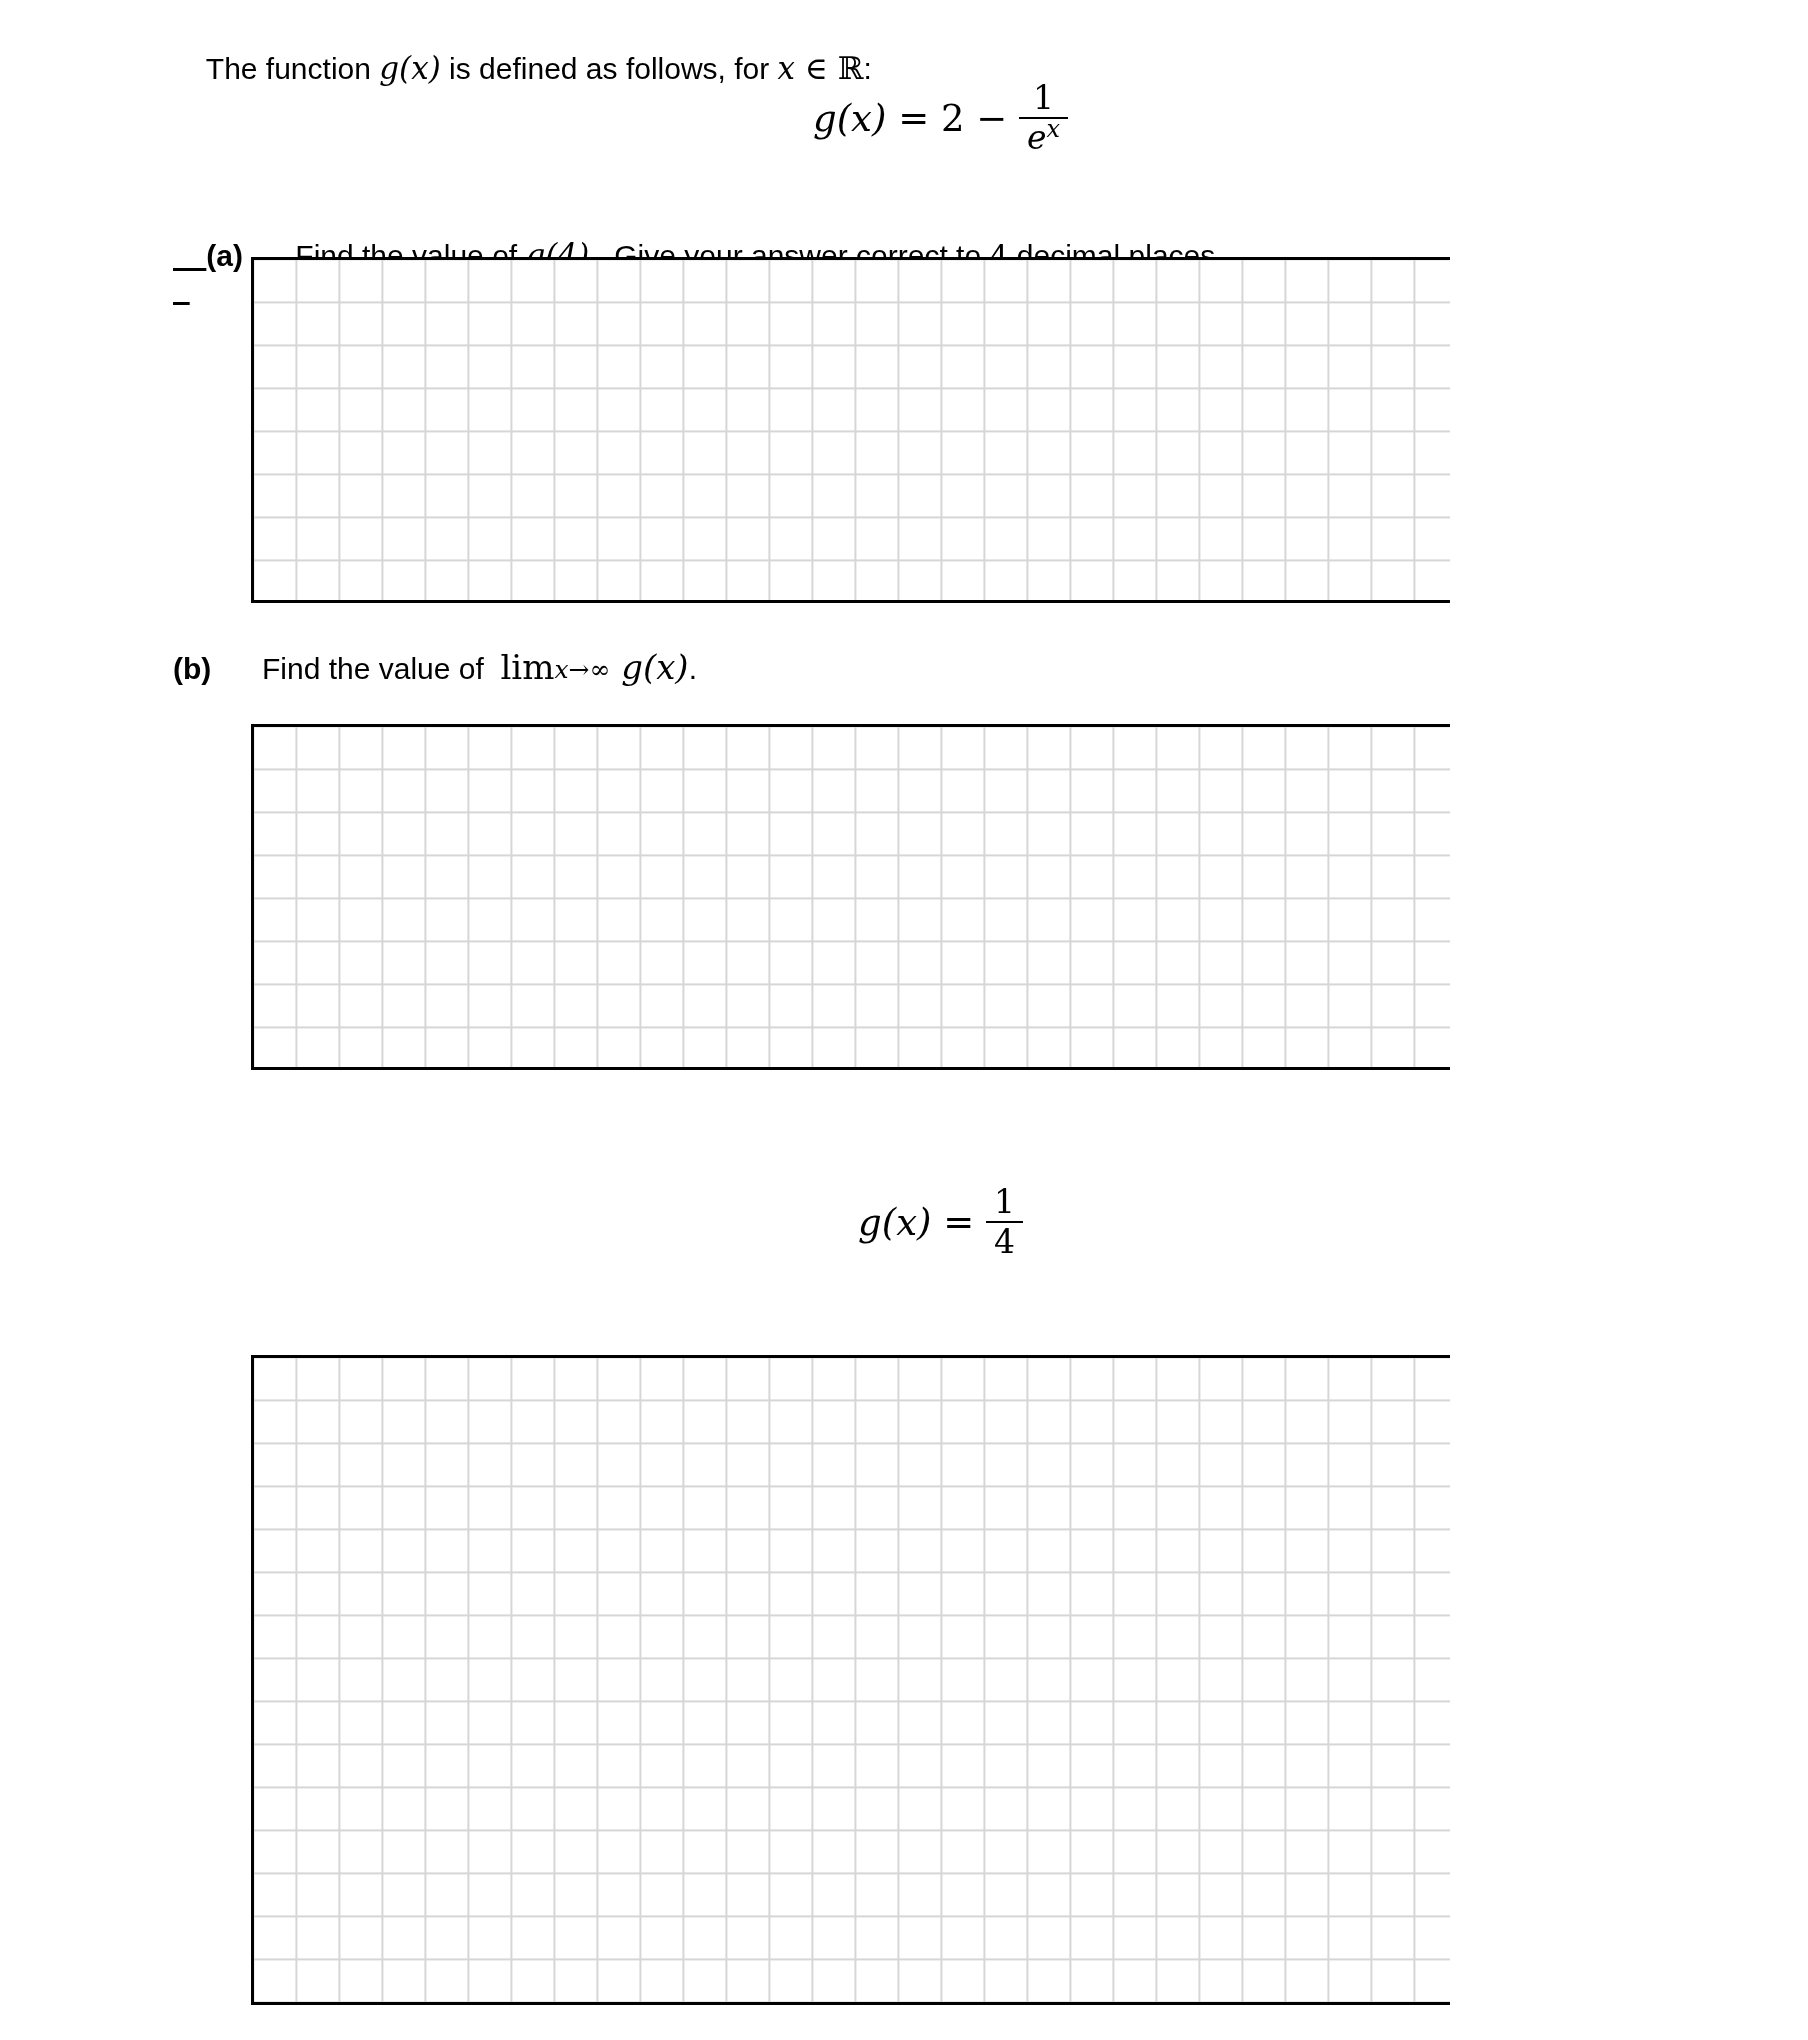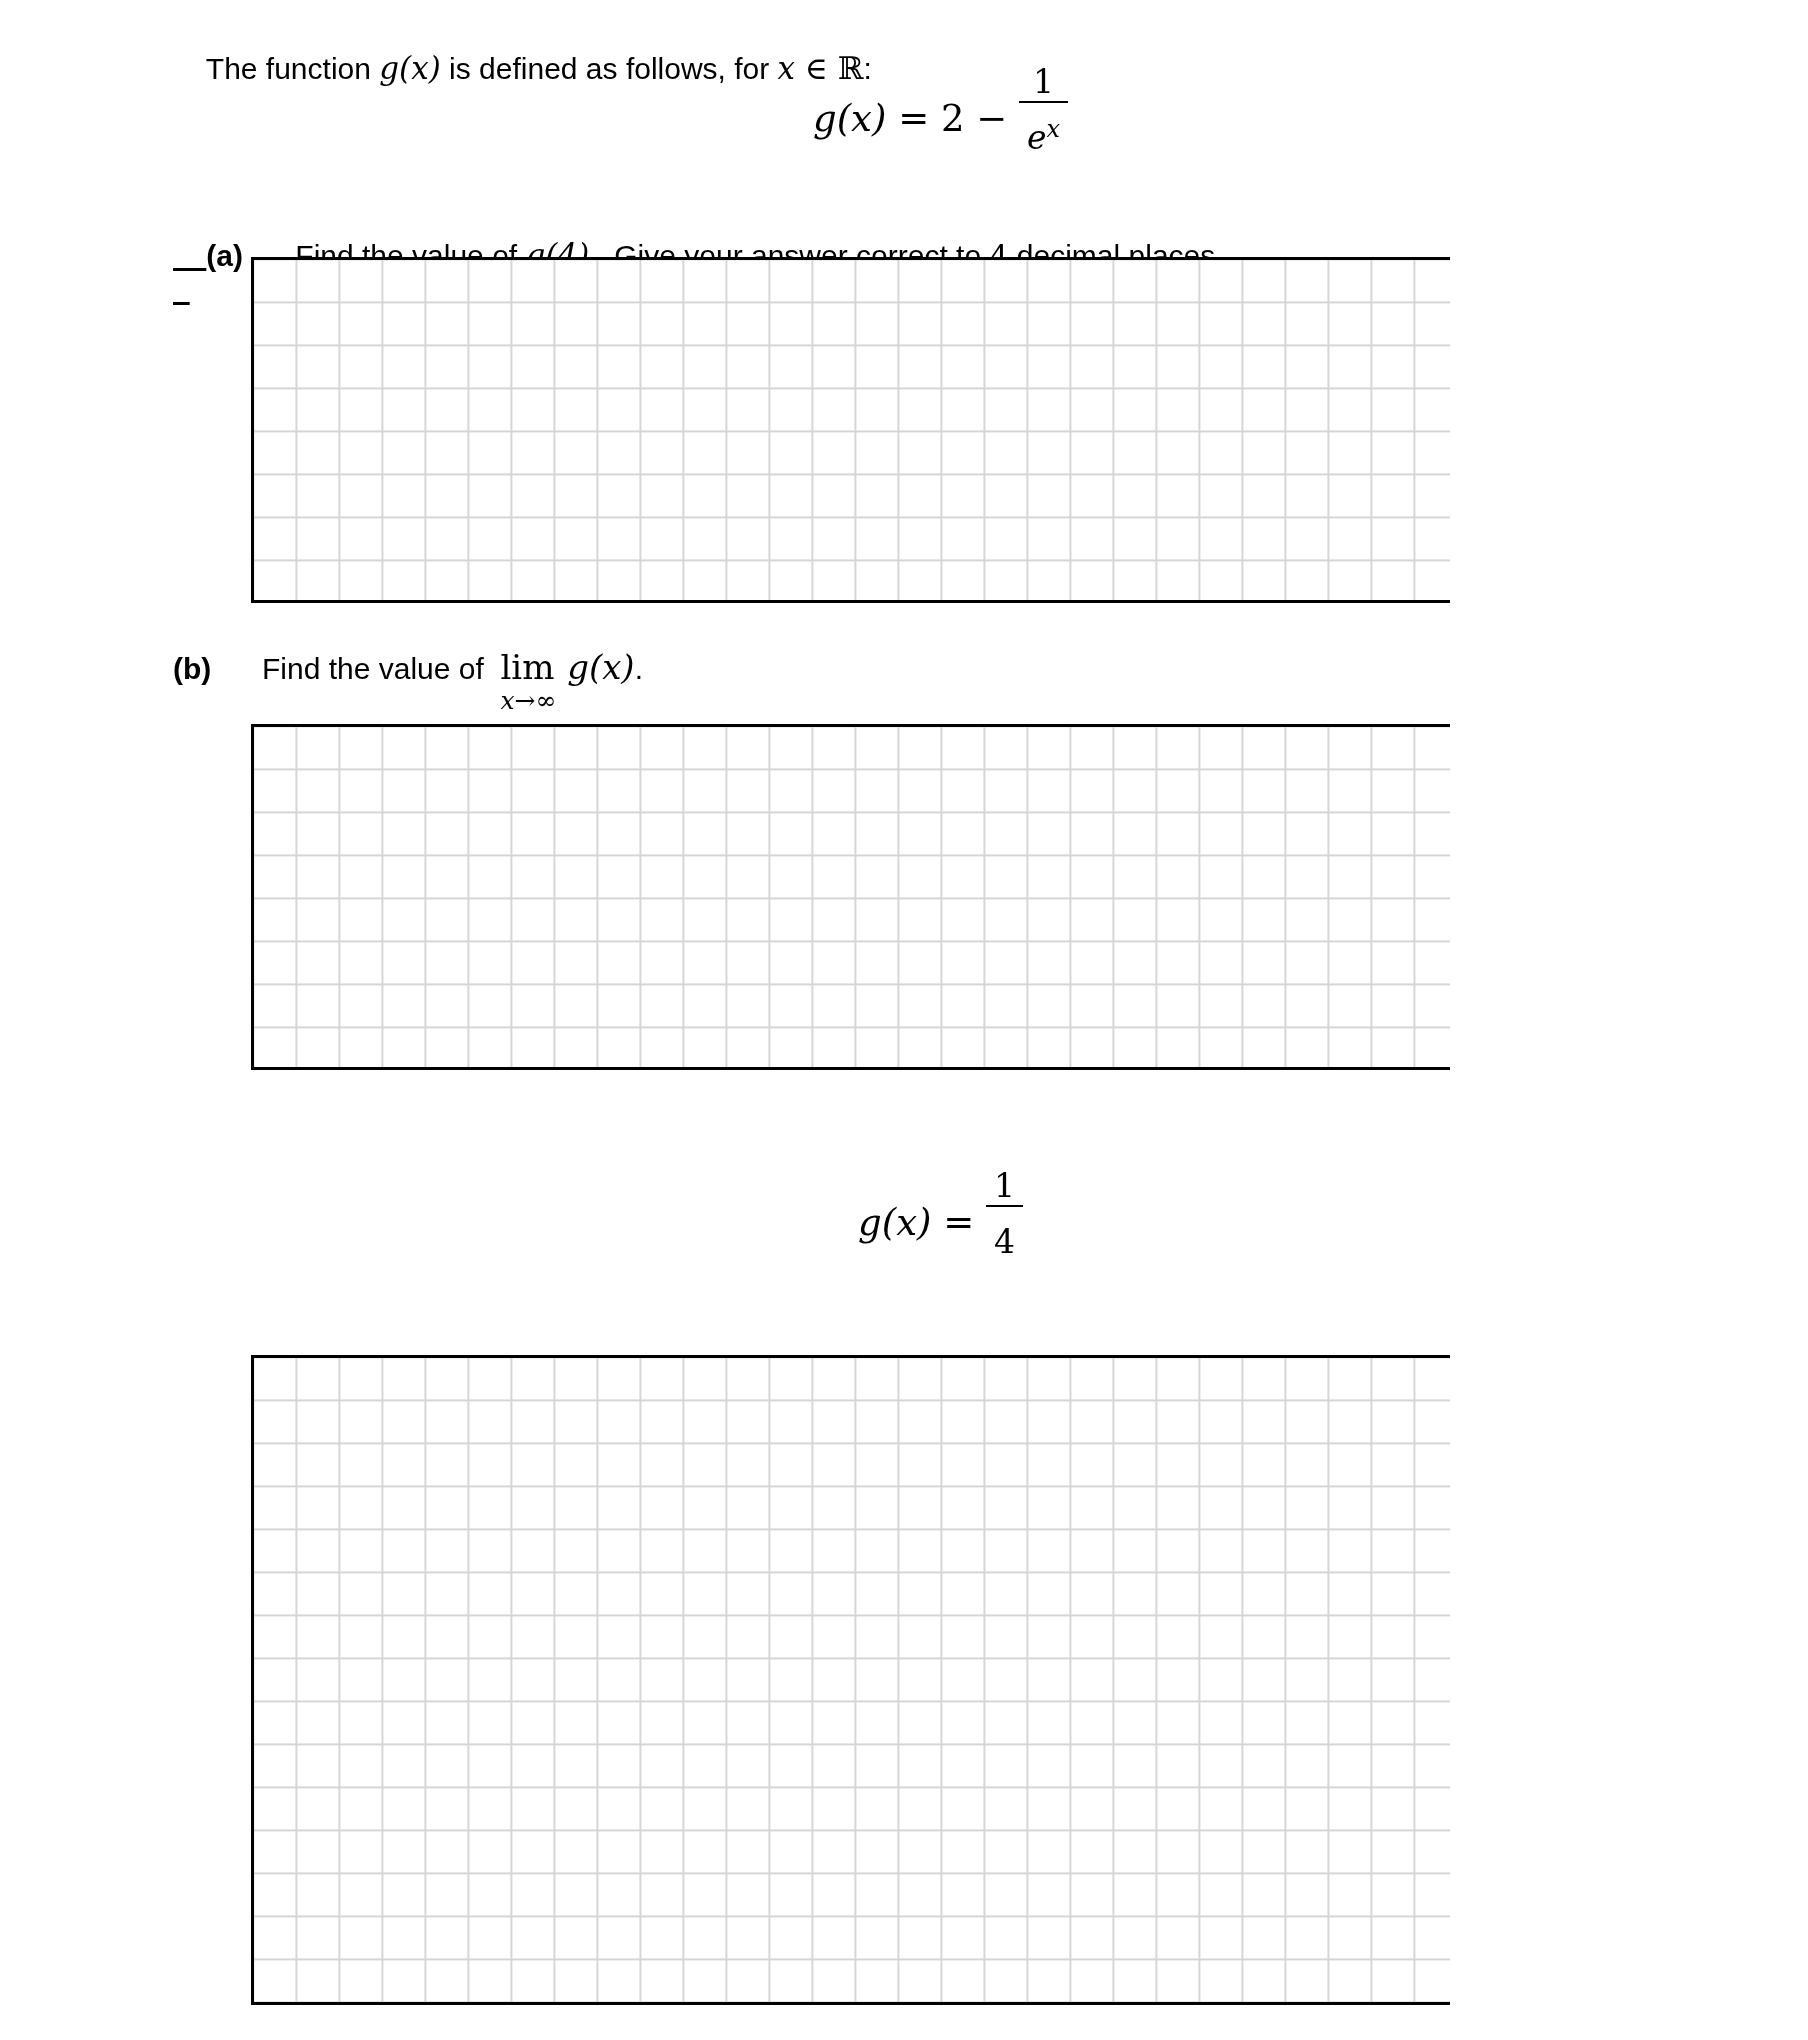--- a/index.html
+++ b/index.html
@@ -22,23 +22,23 @@
   .line { position: absolute; white-space: pre; }
   
   .mi { font-family: "DejaVu Serif", serif; font-style: italic; }
   .mr { font-family: "DejaVu Serif", serif; font-style: normal; }
   .math-lg { font-size: 37px; }
   .math-md { font-size: 34px; }
   sup.exp { font-size: 24px; font-family: "DejaVu Serif", serif; font-style: italic; line-height: 0; }
   
   .frac { display: inline-flex; flex-direction: column; align-items: center; line-height: 1.15; }
   .frac .num { padding: 0 8px; }
-  .frac .den { border-top: 2.5px solid var(--text-color); padding: 16px 8px; }
+  .frac .den { border-top: 2.5px solid var(--text-color); padding: 0 8px; }
   
-  .limstack { display: inline-flex; flex-direction: column; align-items: flex-start; line-height: 1; }
+  .limstack { display: inline-flex; flex-direction: row; align-items: center; line-height: 1; }
   .limstack .limword { font-family: "DejaVu Serif", serif; }
   .limstack .limsub { font-size: 25px; margin-top: 4px; }
   
   .formula-row {
     position: absolute;
     left: 251px;
     width: 1379px;
     display: flex;
     justify-content: center;
     align-items: center;

